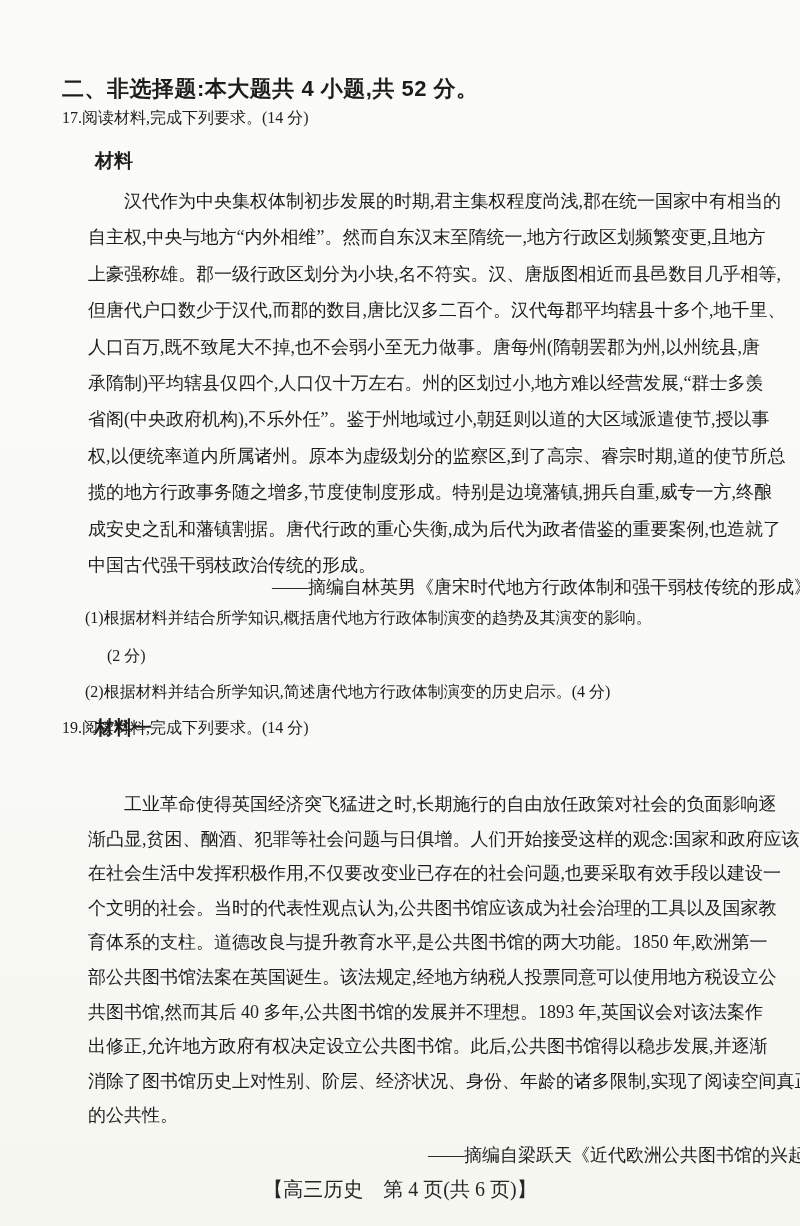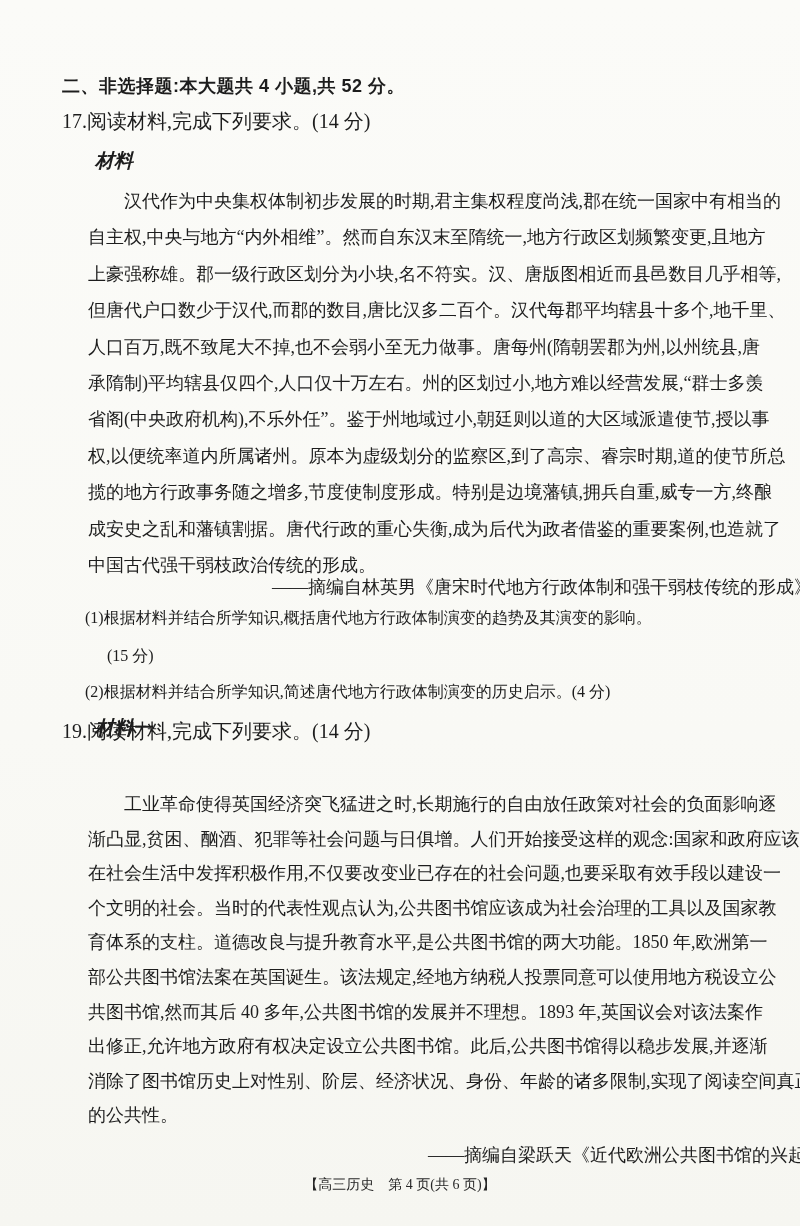--- a/index.html
+++ b/index.html
@@ -9,45 +9,44 @@
     margin:0 auto;
     background:linear-gradient(180deg,#fbfbf8 0%,#f9f9f5 60%,#f6f6f1 100%);
     overflow:hidden;
     font-family:"Liberation Serif", serif;
     color:#1d1d1d;
   }
   .abs { position:absolute; white-space:nowrap; }
   .sec-header {
     font-family:"Liberation Sans", sans-serif;
     font-weight:bold;
-    font-size:18px;
+    font-size:22px;
     letter-spacing:0.5px;
     text-align:center;
   }
-  .stem { font-size:20px; }
+  .stem { font-size:16px; }
   .mat-label {
     font-family:"Liberation Sans", sans-serif;
     font-weight:bold;
     font-size:19px;
-    font-style:italic;
   }
   .para { position:absolute; left:88px; right:-60px; }
   .para .t-line {
     white-space:nowrap;
     overflow:hidden;
     font-size:18px;
     letter-spacing:0;
   }
   .para.pitch36 .t-line { height:36.4px; line-height:36.4px; }
   .para.pitch35 .t-line { height:34.6px; line-height:34.6px; }
   .para .t-line.indent { text-indent:36px; }
   .citation { font-size:18px; }
   .q-line { font-size:16px; }
   .footer-line {
-    font-size:14px;
+    font-size:20px;
     width:800px; left:0;
     text-align:center;
     color:#262626;
   }
 </style>
 </head>
 <body>
 
 <div class="page">
 
@@ -68,21 +67,21 @@
       <div class="t-line">权,以便统率道内所属诸州。原本为虚级划分的监察区,到了高宗、睿宗时期,道的使节所总</div>
       <div class="t-line">揽的地方行政事务随之增多,节度使制度形成。特别是边境藩镇,拥兵自重,威专一方,终酿</div>
       <div class="t-line">成安史之乱和藩镇割据。唐代行政的重心失衡,成为后代为政者借鉴的重要案例,也造就了</div>
       <div class="t-line">中国古代强干弱枝政治传统的形成。</div>
     </div>
 
   <div class="abs citation" style="top:575px; left:272px;">——摘编自林英男《唐宋时代地方行政体制和强干弱枝传统的形成》</div>
 
   <div class="abs q-line" style="top:608px; left:85px;">(1)根据材料并结合所学知识,概括唐代地方行政体制演变的趋势及其演变的影响。</div>
 
-  <div class="abs q-line" style="top:646px; left:107px;">(15 分)</div>
+  <div class="abs q-line" style="top:646px; left:107px;">(2 分)</div>
 
   <div class="abs q-line" style="top:682px; left:85px;">(2)根据材料并结合所学知识,简述唐代地方行政体制演变的历史启示。(4 分)</div>
 
   <div class="abs stem" style="top:718px; left:62px;">19.阅读材料,完成下列要求。(14 分)</div>
 
   <div class="abs mat-label" style="top:715px; left:95px;">材料一</div>
 
   <div class="para pitch35" style="top:787px;">
       <div class="t-line indent">工业革命使得英国经济突飞猛进之时,长期施行的自由放任政策对社会的负面影响逐</div>
       <div class="t-line">渐凸显,贫困、酗酒、犯罪等社会问题与日俱增。人们开始接受这样的观念:国家和政府应该</div>

